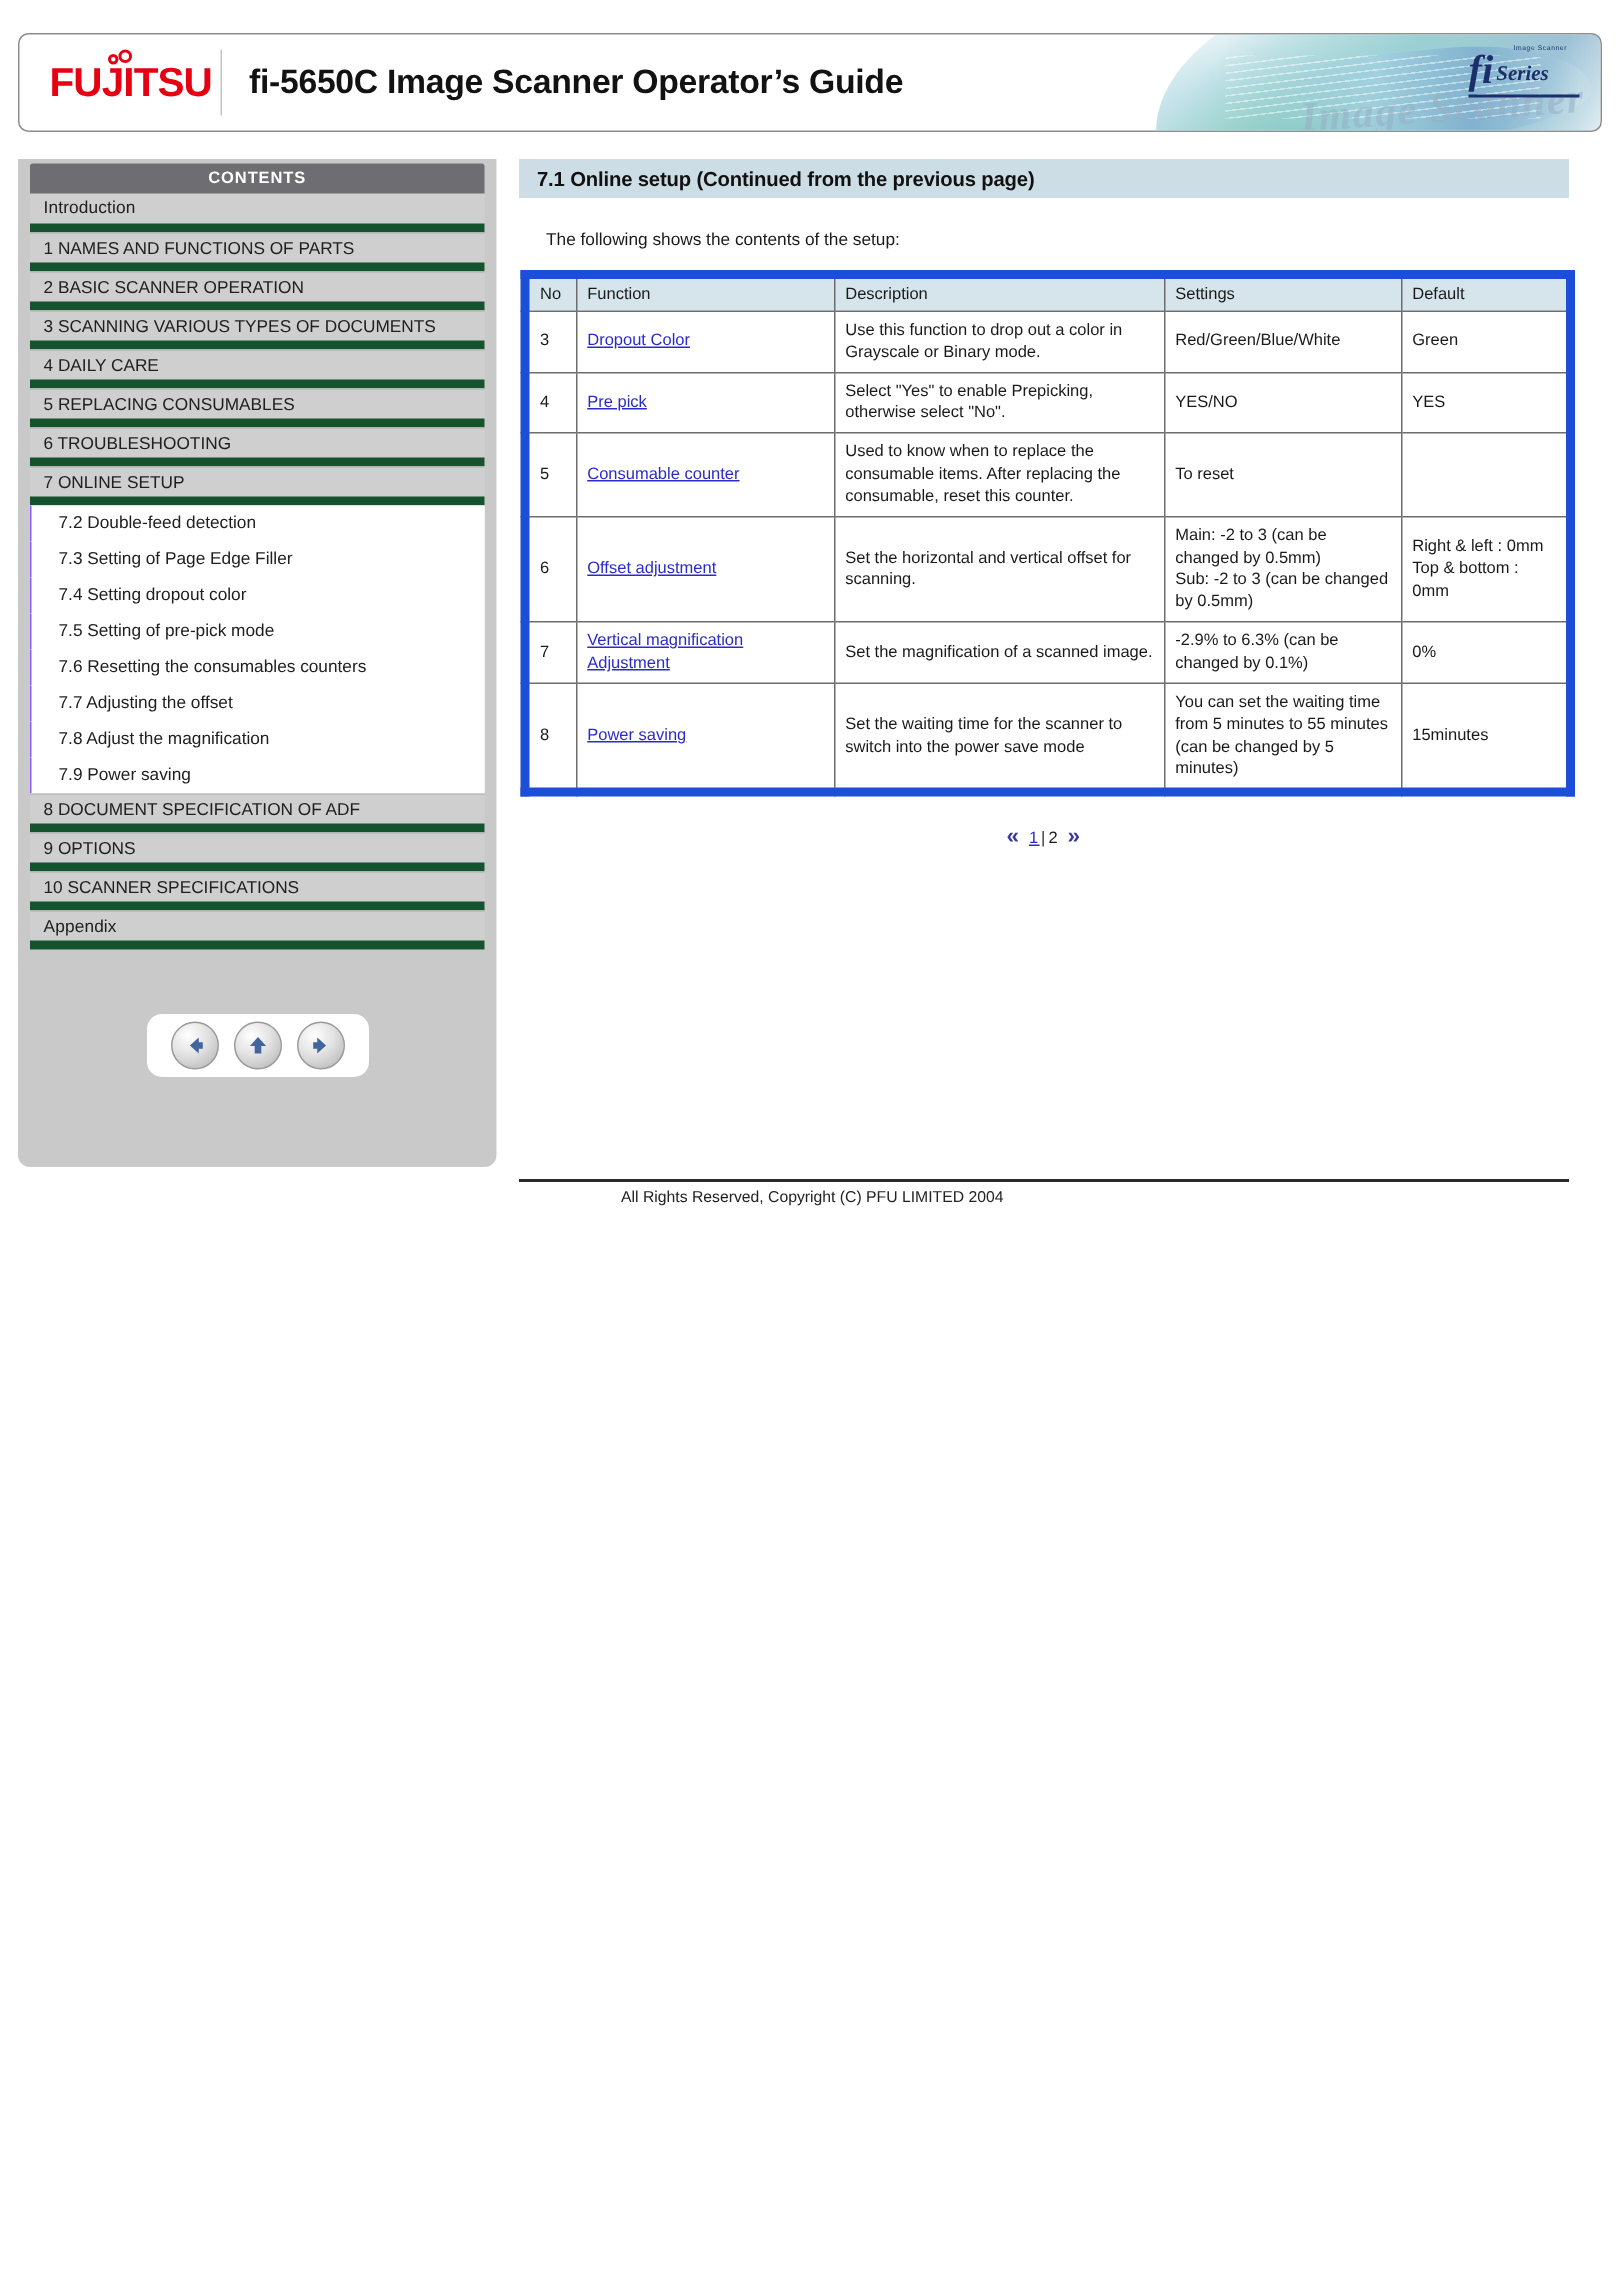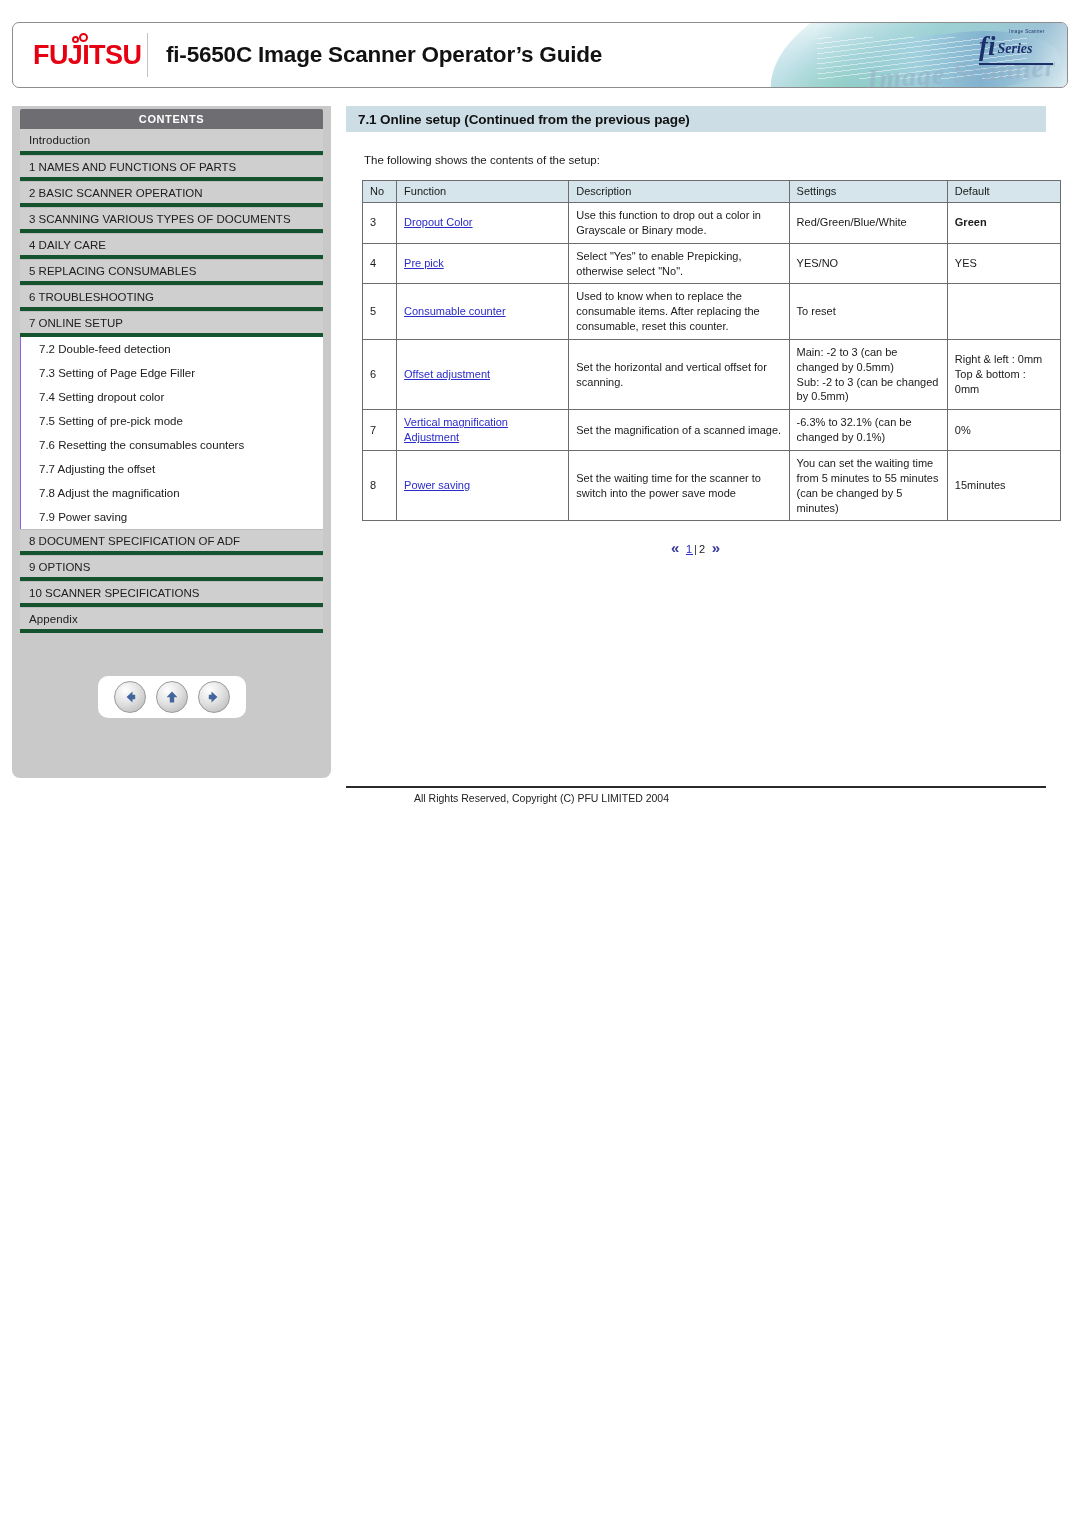--- a/index.html
+++ b/index.html
@@ -192,21 +192,21 @@
     background: #cfcfcf;
   }
   .nav-item {
     height: 26px;
     display: flex;
     align-items: center;
     padding-left: 9px;
     font-size: 11.5px;
     color: #202020;
     background: #cfcfcf;
-    border-bottom: 4px solid #14532d;
+    border-bottom: 6px solid #14532d;
     border-top: 1px solid #bdbdbd;
     cursor: pointer;
     white-space: nowrap;
     overflow: hidden;
   }
   .nav-item:first-child { border-top: none; }
   .nav-item.plain { letter-spacing: 0.1px; }
   .sub-list { background: #ffffff; }
   .nav-sub {
     height: 24px;
@@ -273,25 +273,25 @@
     letter-spacing: -0.1px;
   }
   .intro-text {
     margin-top: 22px;
     font-size: 11.5px;
     color: #1a1a1a;
     padding-left: 18px;
   }
   table.setup {
     margin-top: 14px;
-    margin-left: 16px;
+    margin-left: 1px;
     width: 699px;
     border-collapse: collapse;
     table-layout: fixed;
-    border: 1px solid #1d4ed8;
+    border: 6px solid #1d4ed8;
   }
   table.setup th, table.setup td {
     border: 1px solid #6d6d6d;
     font-size: 11px;
     color: #1a1a1a;
     padding: 5px 7px;
     vertical-align: middle;
     line-height: 1.35;
     text-align: left;
   }
@@ -457,21 +457,21 @@
           <th>Settings</th>
           <th>Default</th>
         </tr>
       </thead>
       <tbody>
           <tr>
             <td class="num">3</td>
             <td class="fn"><a>Dropout Color</a></td>
             <td>Use this function to drop out a color in Grayscale or Binary mode.</td>
             <td style="white-space: pre-line;">Red/Green/Blue/White</td>
-            <td style="white-space: pre-line; font-weight: bold;">Green</td>
+            <td style="white-space: pre-line;">Green</td>
           </tr>
           <tr>
             <td class="num">4</td>
             <td class="fn"><a>Pre pick</a></td>
             <td>Select "Yes" to enable Prepicking, otherwise select "No".</td>
             <td style="white-space: pre-line;">YES/NO</td>
             <td style="white-space: pre-line;">YES</td>
           </tr>
           <tr>
             <td class="num">5</td>
@@ -486,21 +486,21 @@
             <td>Set the horizontal and vertical offset for scanning.</td>
             <td style="white-space: pre-line;">Main: -2 to 3 (can be changed by 0.5mm)
 Sub: -2 to 3 (can be changed by 0.5mm)</td>
             <td style="white-space: pre-line;">Right &amp; left : 0mm
 Top &amp; bottom : 0mm</td>
           </tr>
           <tr>
             <td class="num">7</td>
             <td class="fn"><a>Vertical magnification Adjustment</a></td>
             <td>Set the magnification of a scanned image.</td>
-            <td style="white-space: pre-line;">-6.3% to 32.1% (can be changed by 0.1%)</td>
+            <td style="white-space: pre-line;">-2.9% to 6.3% (can be changed by 0.1%)</td>
             <td style="white-space: pre-line;">0%</td>
           </tr>
           <tr>
             <td class="num">8</td>
             <td class="fn"><a>Power saving</a></td>
             <td>Set the waiting time for the scanner to switch into the power save mode</td>
             <td style="white-space: pre-line;">You can set the waiting time from 5 minutes to 55 minutes (can be changed by 5 minutes)</td>
             <td style="white-space: pre-line;">15minutes</td>
           </tr>
         </tbody>

